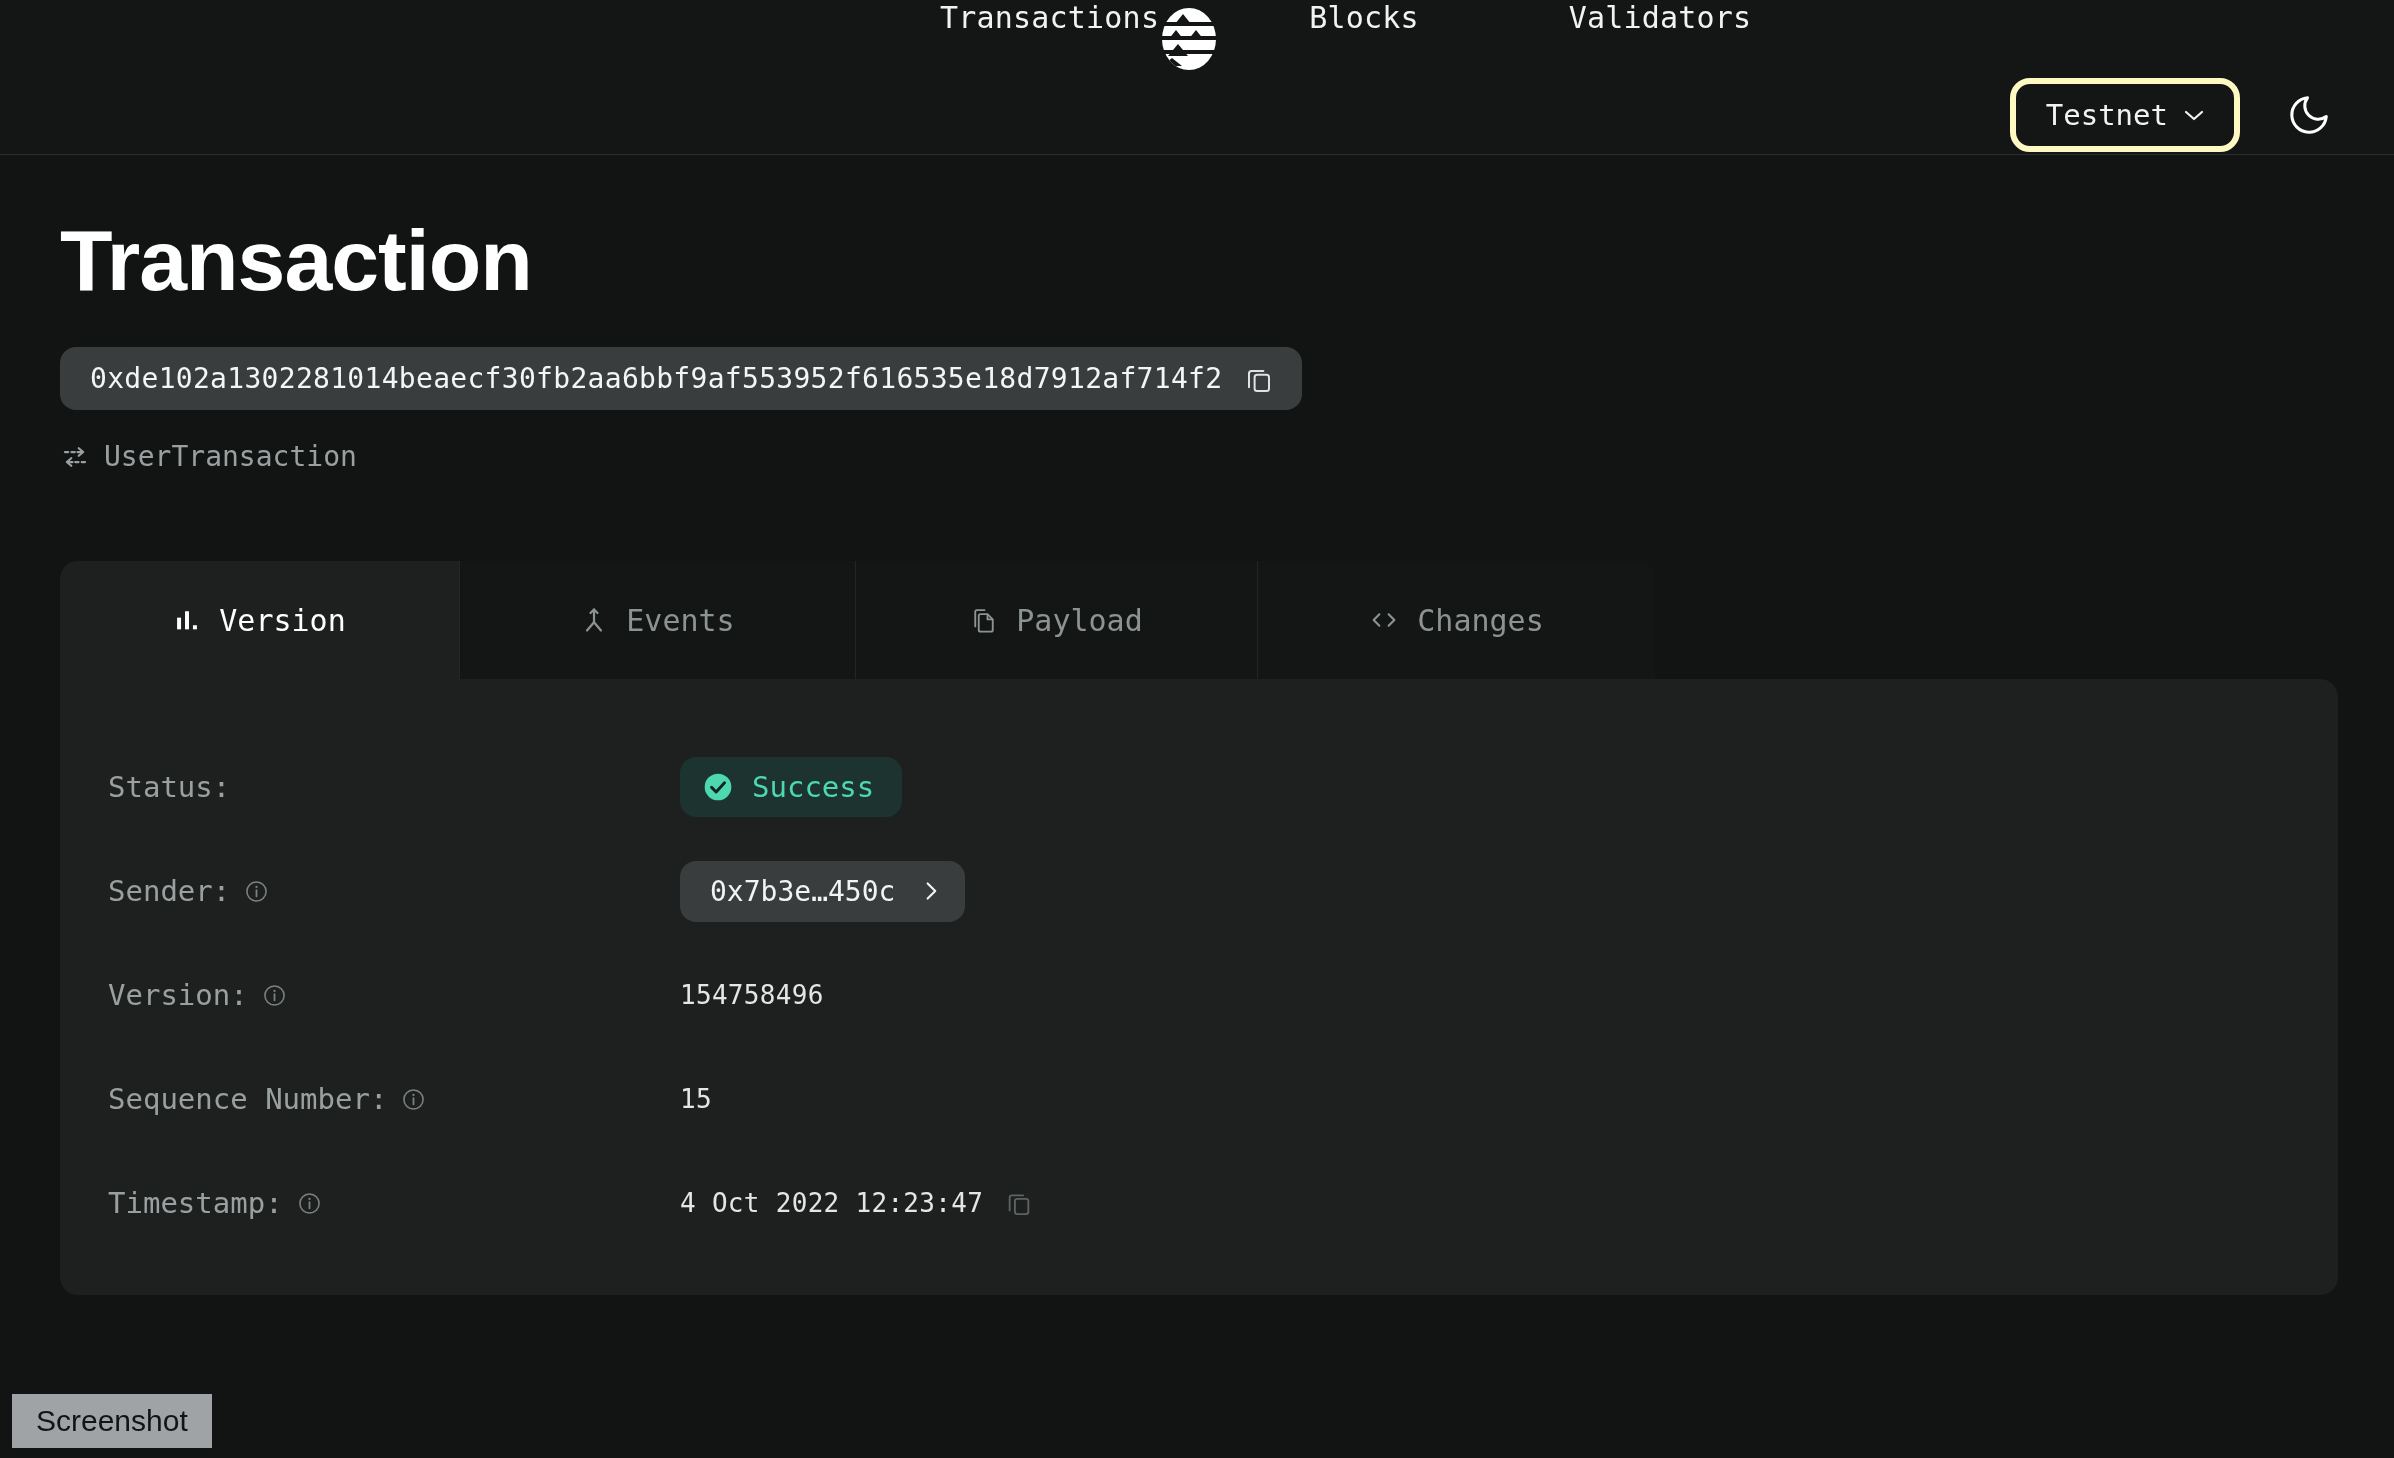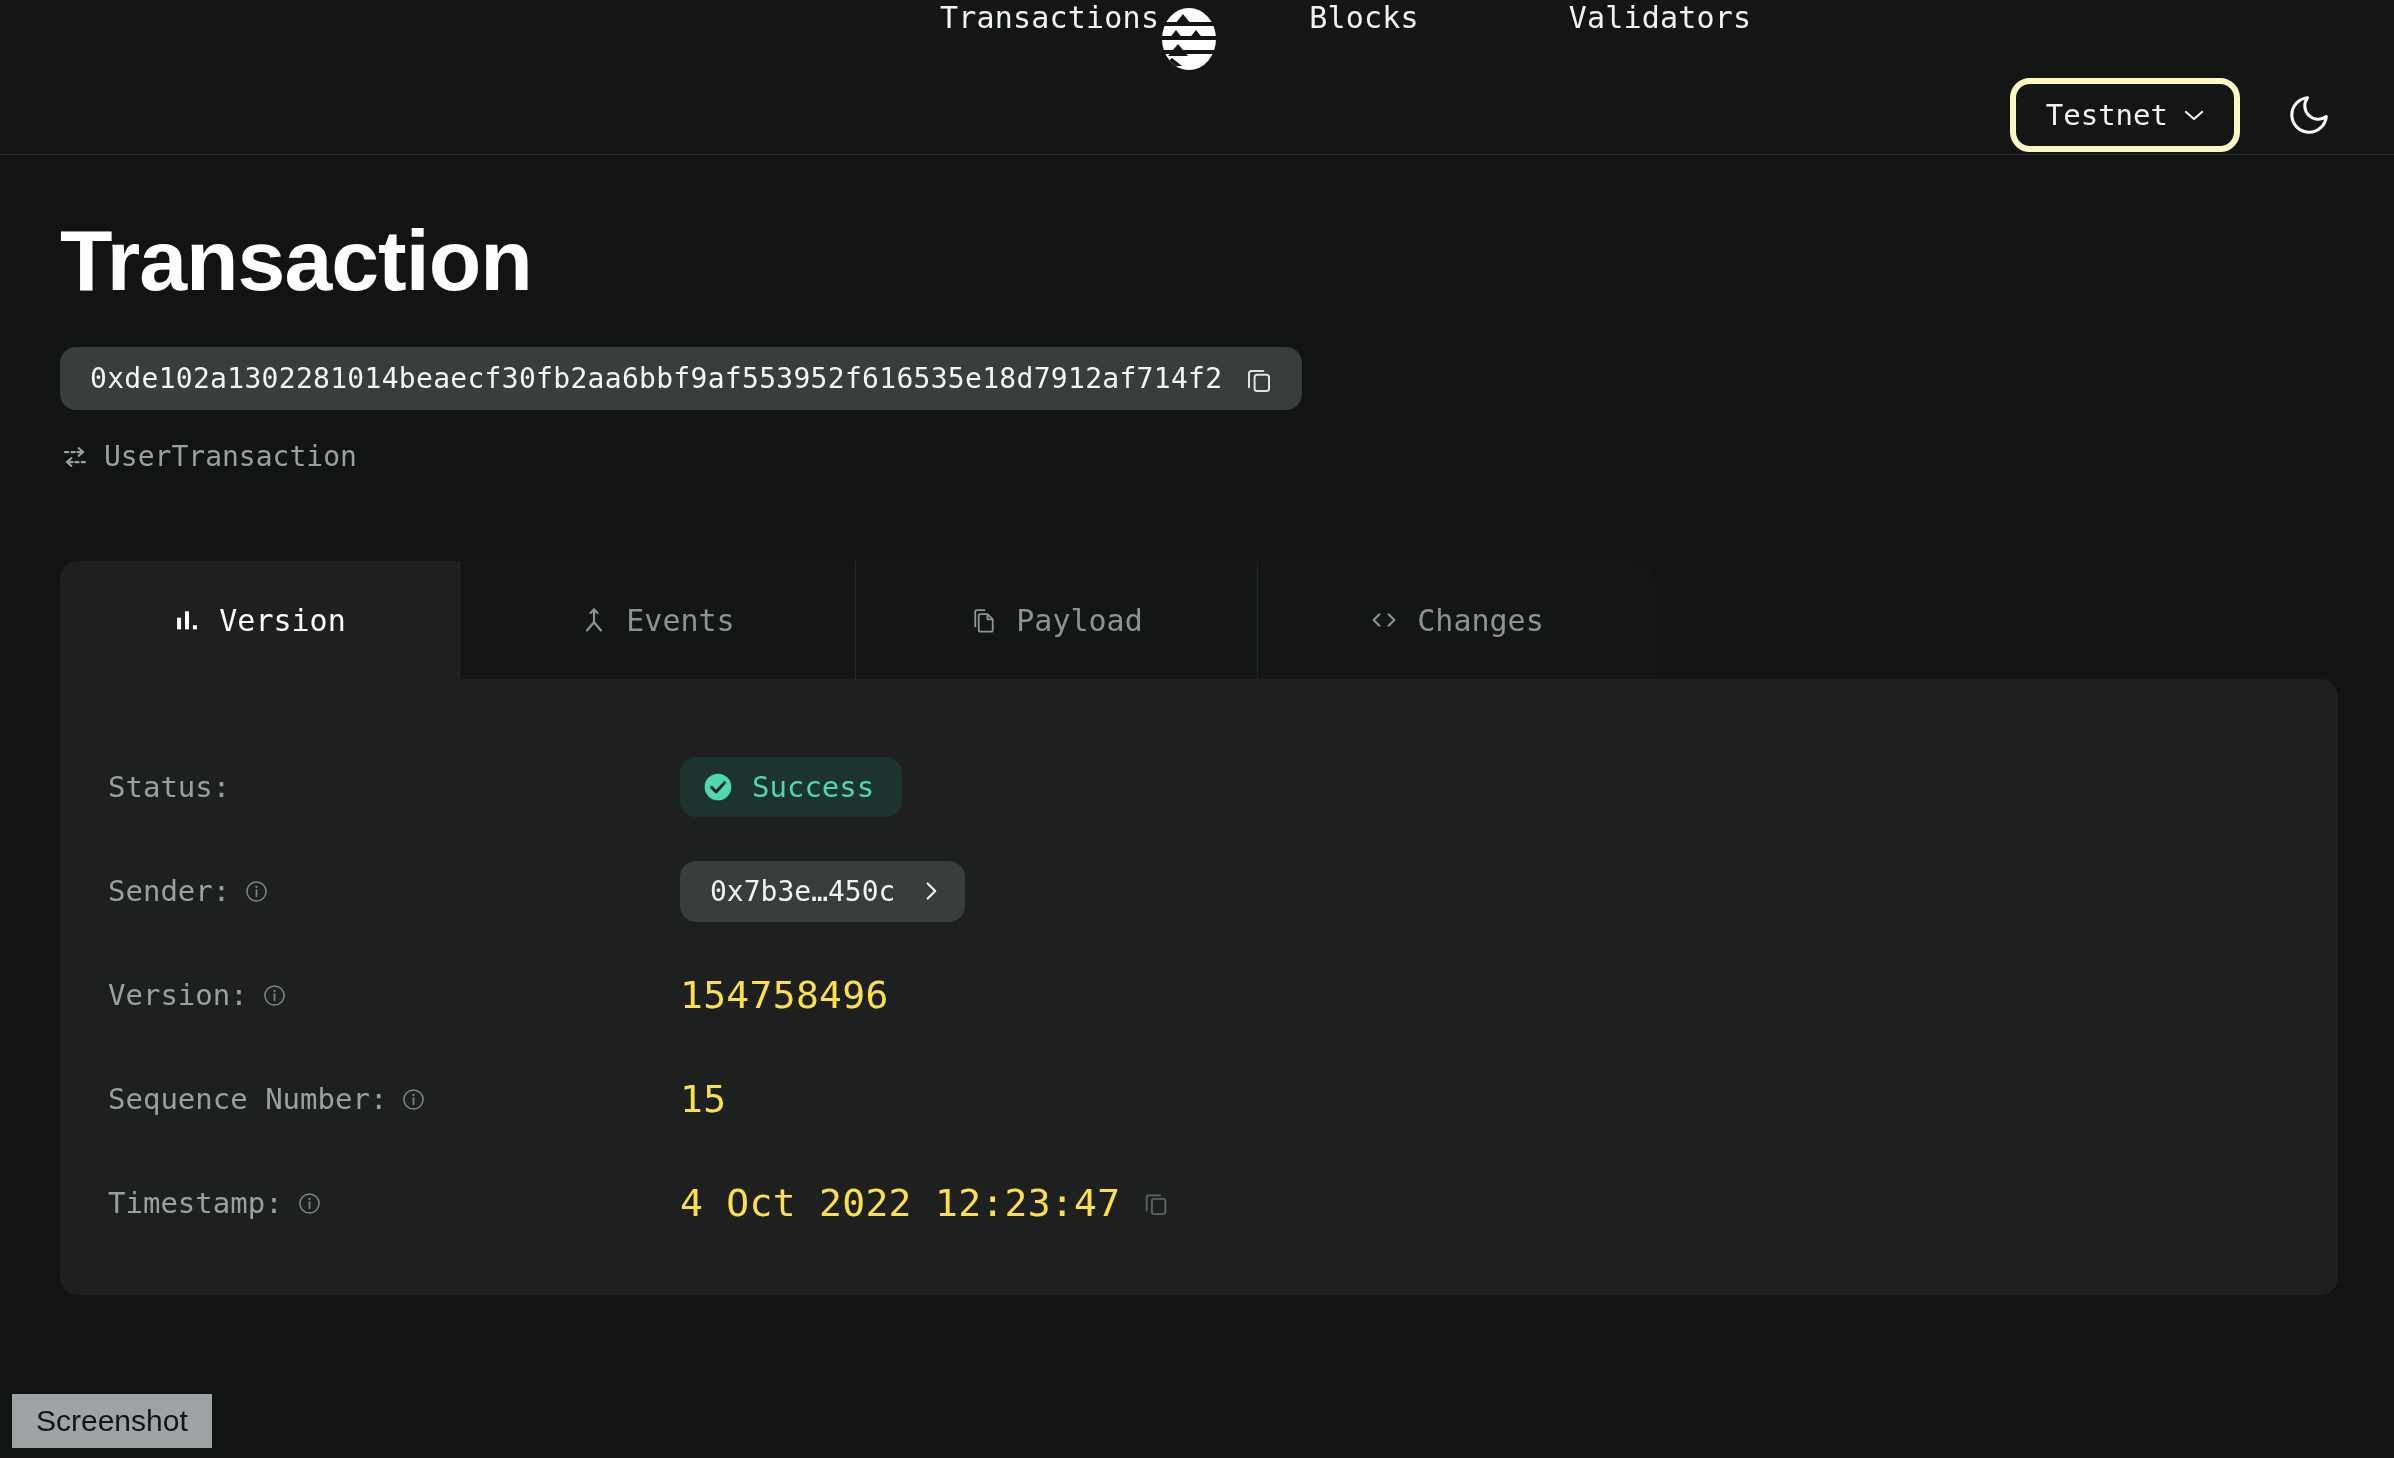--- a/index.html
+++ b/index.html
@@ -197,21 +197,21 @@
     display:inline-flex;
     align-items:center;
     gap:26px;
     background:#3a3d3d;
     color:#f2f4f4;
     border-radius:16px;
     padding:14px 22px 14px 30px;
     font-size:28px;
     cursor:pointer;
   }
-  .plain-val{font-size:38px;color:#fde047;letter-spacing:.3px;}
+  .plain-val{font-size:26px;color:#e5e5e5;letter-spacing:.3px;}
 
   
   .screenshot-chip{
     position:absolute;
     left:12px;
     bottom:10px;
     background:#a0a3a5;
     color:#141414;
     font-family:"Liberation Sans", sans-serif;
     font-size:30px;

